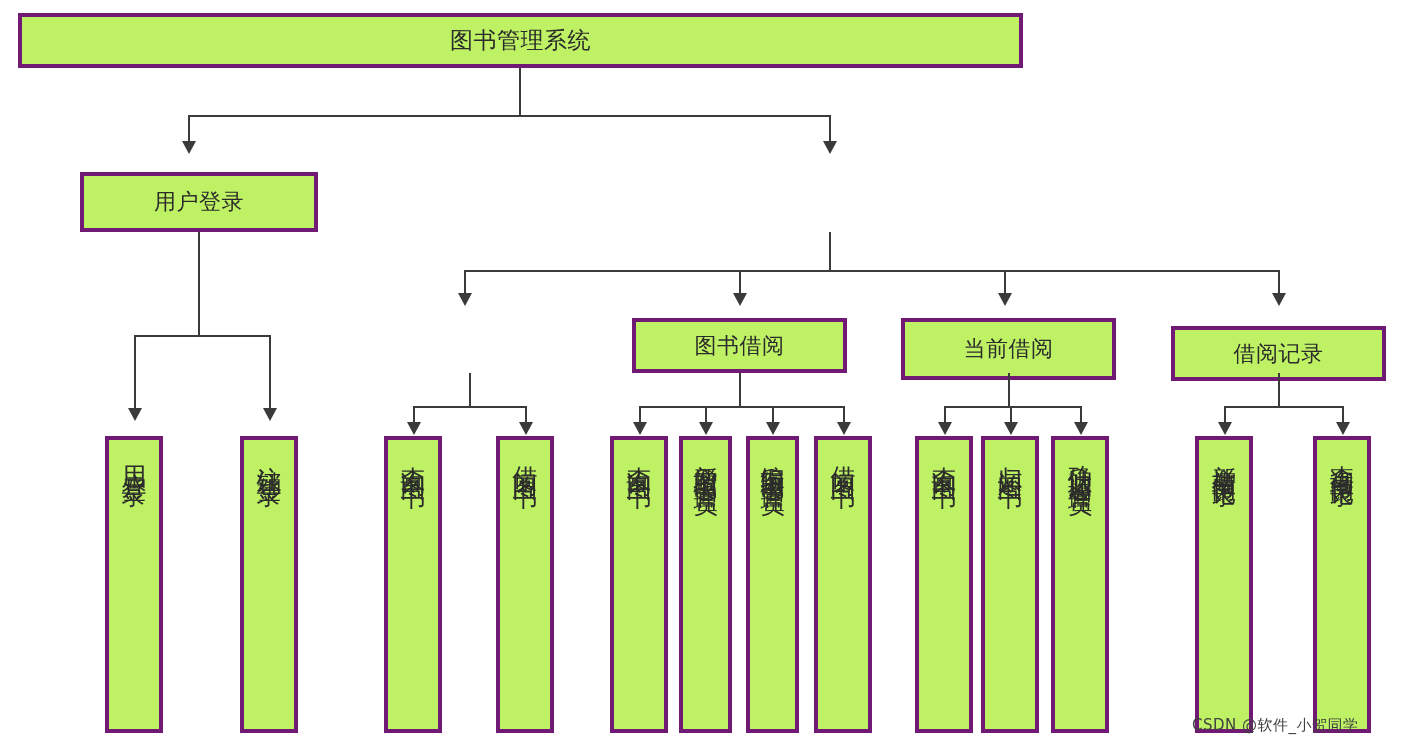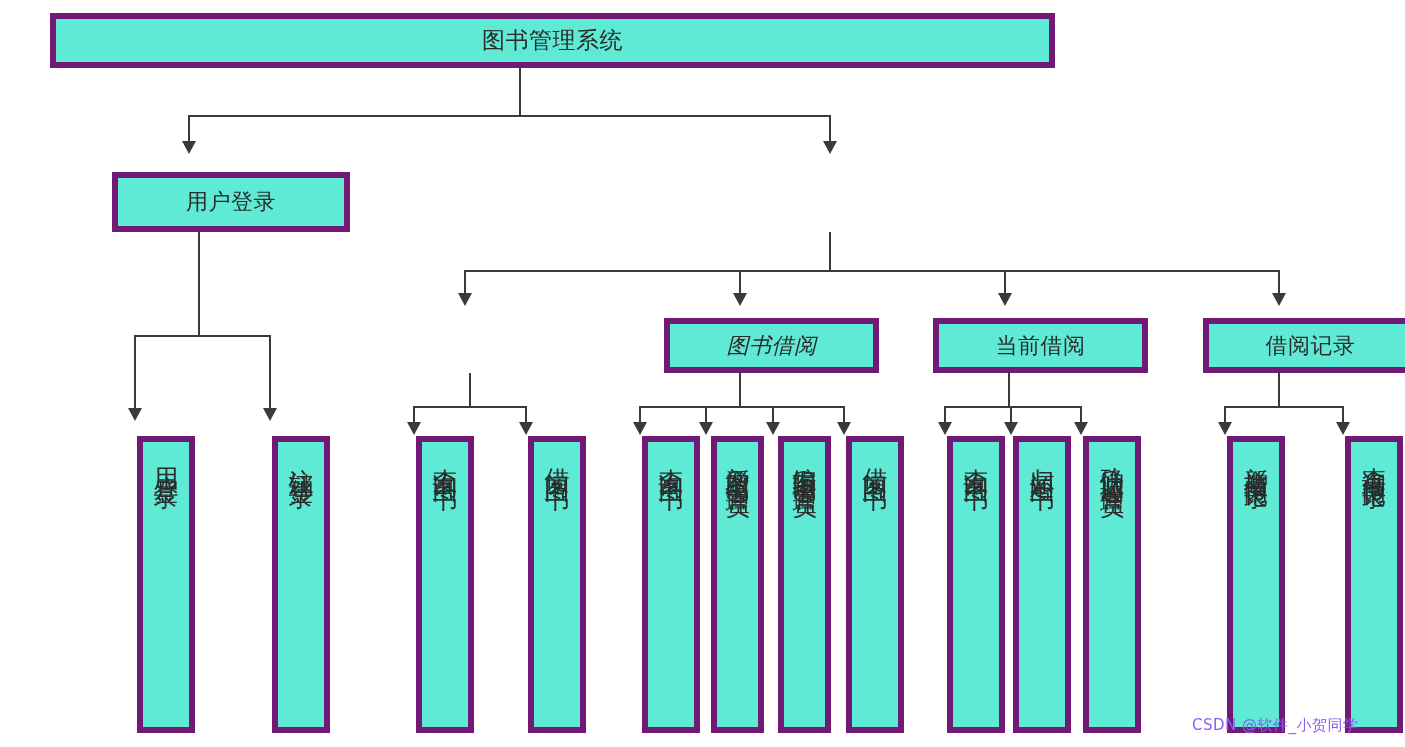--- a/index.html
+++ b/index.html
@@ -11,27 +11,26 @@
     position:relative;
     width:1405px;
     height:747px;
     background:#ffffff;
     overflow:hidden;
   }
   
   .node{
     position:absolute;
     box-sizing:border-box;
-    background:#5eead4;
-    border:6px solid #701a75;
+    background:#bef264;
+    border:4px solid #701a75;
     display:flex;
     align-items:center;
     justify-content:center;
     color:#2b2b2b;
-    margin-left:32px;
   }
   .node .lbl{
     display:block;
     line-height:1.05;
     letter-spacing:0.5px;
     white-space:nowrap;
   }
   
   .node.h .lbl{
     font-size:22px;
@@ -63,21 +62,21 @@
     position:absolute;
     width:0;height:0;
     border-left:7px solid transparent;
     border-right:7px solid transparent;
     border-top:13px solid #3a3a3a;
   }
   
   #watermark{
     position:absolute;
     font-size:15px;
-    color:#8b5cf6;
+    color:#404040;
     white-space:nowrap;
     letter-spacing:0.5px;
     user-select:none;
   }
 </style>
 </head>
 <body>
 
 <div id="canvas">
 
@@ -108,27 +107,27 @@
   <div class="hline" style="left:464px;top:270px;width:814px;"></div>
   <div class="vline" style="left:464px;top:270px;height:25px;"></div>
   <div class="arrow" style="left:458px;top:293px;"></div>
   <div class="vline" style="left:739px;top:270px;height:25px;"></div>
   <div class="arrow" style="left:733px;top:293px;"></div>
   <div class="vline" style="left:1004px;top:270px;height:25px;"></div>
   <div class="arrow" style="left:998px;top:293px;"></div>
   <div class="vline" style="left:1278px;top:270px;height:25px;"></div>
   <div class="arrow" style="left:1272px;top:293px;"></div>
 
-  <div class="node h" style="left:632px;top:318px;width:215px;height:55px;font-style:italic;">
+  <div class="node h" style="left:632px;top:318px;width:215px;height:55px;">
     <span class="lbl">图书借阅</span>
   </div>
-  <div class="node h" style="left:901px;top:318px;width:215px;height:55px;">
+  <div class="node h" style="left:901px;top:318px;width:215px;height:62px;">
     <span class="lbl">当前借阅</span>
   </div>
-  <div class="node h" style="left:1171px;top:318px;width:215px;height:55px;">
+  <div class="node h" style="left:1171px;top:326px;width:215px;height:55px;">
     <span class="lbl">借阅记录</span>
   </div>
 
   <div class="vline" style="left:469px;top:373px;height:33px;"></div>
   <div class="hline" style="left:413px;top:406px;width:112px;"></div>
   <div class="vline" style="left:413px;top:406px;height:18px;"></div>
   <div class="arrow" style="left:407px;top:422px;"></div>
   <div class="vline" style="left:525px;top:406px;height:18px;"></div>
   <div class="arrow" style="left:519px;top:422px;"></div>
 

